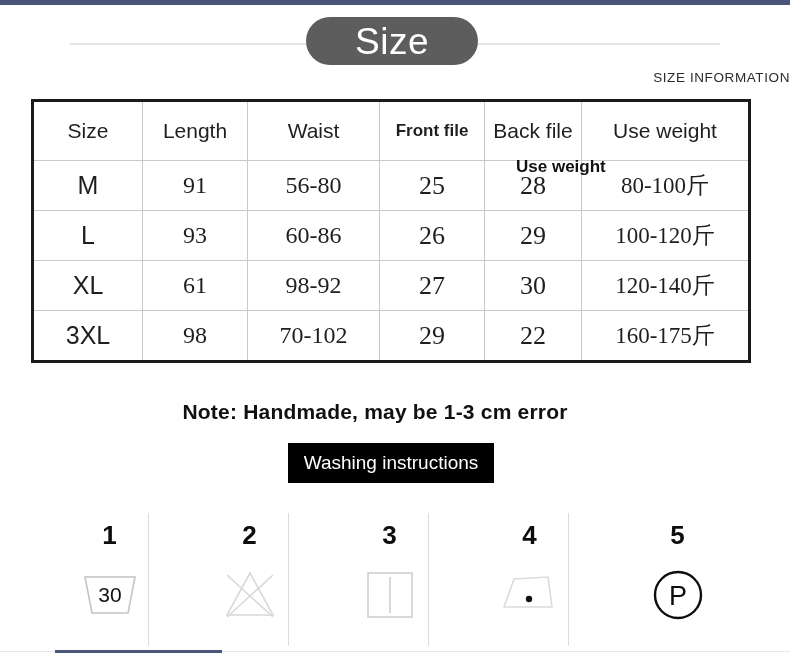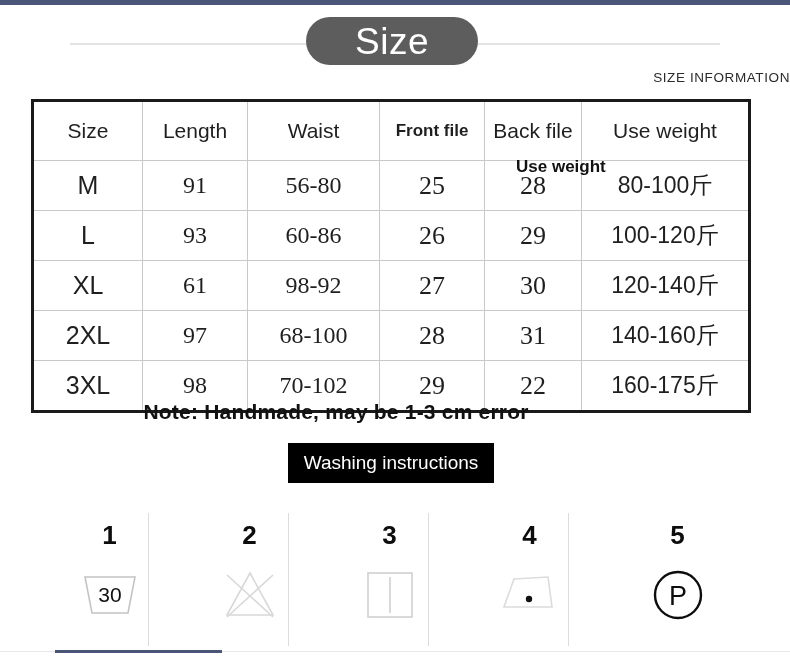--- a/index.html
+++ b/index.html
@@ -132,21 +132,21 @@
     font-family: "Liberation Serif", serif;
     color: #3a3a3a;
   }
   .cell-num-sm {
     font-size: 26px;
     font-family: "Liberation Serif", serif;
     color: #4a4a4a;
   }
   .cell-weight {
     font-size: 23px;
-    font-family: Liberation Sans, sans-serif;
+    font-family: Liberation Serif, serif;
     color: #3f3f3f;
     margin-top: 21px;
   }
   .back-cell { position: relative; }
 
   
   .stray-label {
     position: absolute;
     top: 157px;
     left: 516px;
@@ -162,20 +162,21 @@
   .note {
     position: absolute;
     top: 400px;
     left: 0;
     width: 672px;
     text-align: center;
     font-size: 21px;
     font-weight: bold;
     color: #111;
     letter-spacing: 0.2px;
+    padding-left: 39px;
   }
 
   
   .wash-banner {
     position: absolute;
     top: 443px;
     left: 288px;
     width: 206px;
     height: 40px;
     background: #000000;
@@ -282,28 +283,20 @@
     </tr>
     <tr>
       <td class="cell-size">XL</td>
       <td class="cell-num">61</td>
       <td class="cell-num">98-92</td>
       <td class="cell-num-sm">27</td>
       <td class="cell-num-sm">30</td>
       <td class="cell-weight">120-140斤</td>
     </tr>
     <tr>
-      <td class="cell-size">2XL</td>
-      <td class="cell-num">97</td>
-      <td class="cell-num">68-100</td>
-      <td class="cell-num-sm">28</td>
-      <td class="cell-num-sm">31</td>
-      <td class="cell-weight">140-160斤</td>
-    </tr>
-    <tr>
       <td class="cell-size">3XL</td>
       <td class="cell-num">98</td>
       <td class="cell-num">70-102</td>
       <td class="cell-num-sm">29</td>
       <td class="cell-num-sm">22</td>
       <td class="cell-weight">160-175斤</td>
     </tr>
   </tbody>
 </table>
 

